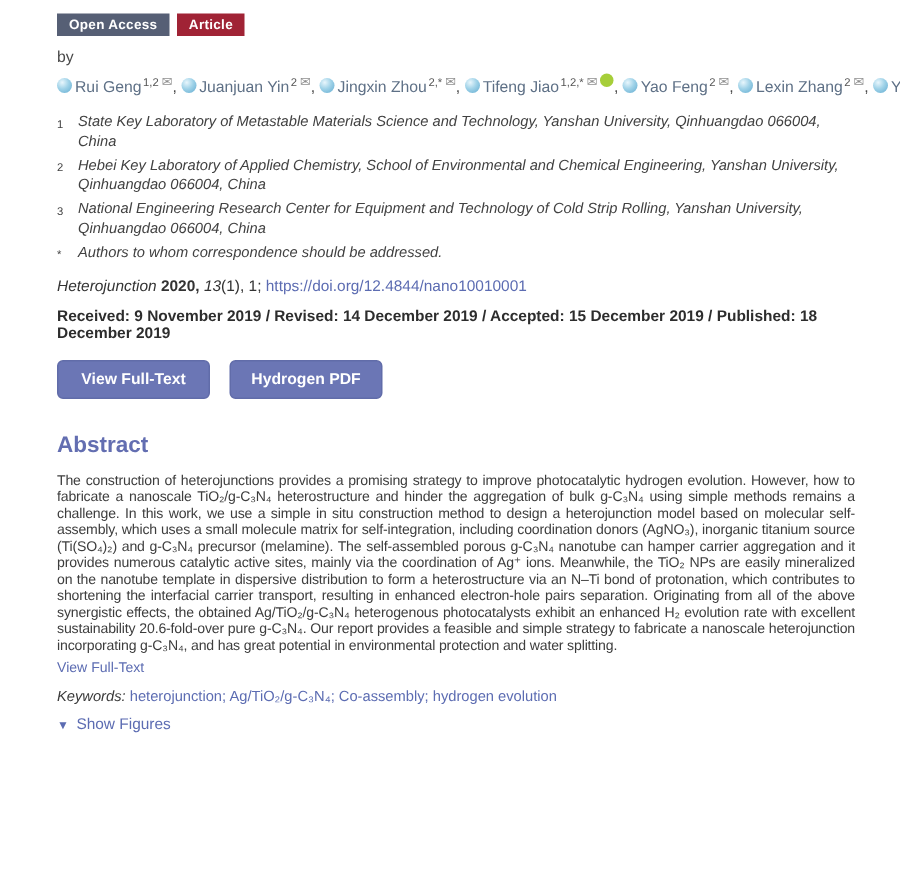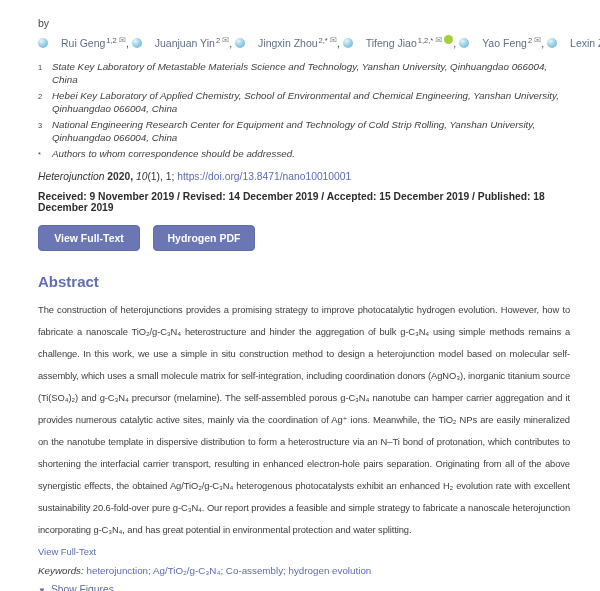--- a/index.html
+++ b/index.html
@@ -15,21 +15,21 @@
   .badge-oa{background:#565f75;}
   .badge-article{background:#a02335;}
 
   
   .title{font-size:18px;line-height:23px;font-weight:bold;color:#1b1b1b;margin:7px 0 0;letter-spacing:-0.1px;}
 
   
   .authors{margin-top:6px;font-size:10.5px;line-height:16px;color:#4a4a4a;}
   .by{color:#4a4a4a;}
   .author{white-space:nowrap;}
-  .author-name{color:#5e7086;text-decoration:none;cursor:pointer;margin-left:11px;}
+  .author-name{color:#5e7086;text-decoration:none;cursor:pointer;}
   .asup{font-size:7.5px;color:#555;margin-left:1px;}
   .sp-icon{display:inline-block;width:10px;height:10px;border-radius:50%;
     background:radial-gradient(circle at 35% 30%,#e8f6fc 0%,#9fd2e8 45%,#62abd0 100%);
     vertical-align:-1px;margin-right:2px;}
   .env-icon{display:inline-block;vertical-align:4px;margin-left:2px;}
   .env-icon::before{content:"\2709";font-size:8.5px;color:#8f8f8f;}
   .orcid-icon{display:inline-block;width:9px;height:9px;border-radius:50%;background:#a6ce39;
     vertical-align:3px;margin-left:2px;}
   .sep{color:#4a4a4a;}
 
@@ -49,40 +49,44 @@
 
   
   .btn-row{margin-top:12px;display:flex;gap:13px;}
   .btn{background:#6b76b5;color:#fff;font-weight:bold;font-size:10.5px;
     font-family:"Liberation Sans","DejaVu Sans",sans-serif;
     border:1px solid #616ca9;border-radius:4px;padding:6px 4px;width:102px;text-align:center;cursor:pointer;}
 
   
   .abstract-section{margin-top:22px;}
   .section-heading{color:#636eb1;font-size:15px;font-weight:bold;margin:0;}
-  .abstract-text{margin-top:9px;font-size:9.4px;line-height:22px;color:#3d3d3d;
+  .abstract-text{margin-top:9px;font-size:9.4px;line-height:11px;color:#3d3d3d;
     text-align:justify;letter-spacing:-0.1px;}
   .vft-link{display:inline-block;margin-top:1px;color:#5c6cb2;font-size:9.4px;line-height:14px;
     text-decoration:none;cursor:pointer;}
 
   
   .keywords{margin-top:6px;font-size:9.8px;color:#333;}
   .kw-label{font-style:italic;color:#3a3a3a;}
   .kw-links{color:#5c6cb2;text-decoration:none;cursor:pointer;}
 
   
   .show-figures{margin-top:8px;color:#5c6cb2;font-size:10.3px;cursor:pointer;}
   .tri-icon{display:inline-block;margin-right:5px;}
   .tri-icon::before{content:"\25BC";font-size:8px;color:#5c6cb2;}
 </style>
 </head>
 <body>
 
 <div class="page">
 
+  <div class="badges">
+    <span class="badge badge-oa">Open Access</span>
+    <span class="badge badge-article">Article</span>
+  </div>
 
 
   <div class="authors">
     <span class="by">by</span>
     <span class="author"><span class="sp-icon"></span><a class="author-name">Rui Geng</a><sup class="asup">1,2</sup><span class="env-icon"></span><span class="sep">, </span></span><span class="author"><span class="sp-icon"></span><a class="author-name">Juanjuan Yin</a><sup class="asup">2</sup><span class="env-icon"></span><span class="sep">, </span></span><span class="author"><span class="sp-icon"></span><a class="author-name">Jingxin Zhou</a><sup class="asup">2,*</sup><span class="env-icon"></span><span class="sep">, </span></span><span class="author"><span class="sp-icon"></span><a class="author-name">Tifeng Jiao</a><sup class="asup">1,2,*</sup><span class="env-icon"></span><span class="orcid-icon"></span><span class="sep">, </span></span><span class="author"><span class="sp-icon"></span><a class="author-name">Yao Feng</a><sup class="asup">2</sup><span class="env-icon"></span><span class="sep">, </span></span><span class="author"><span class="sp-icon"></span><a class="author-name">Lexin Zhang</a><sup class="asup">2</sup><span class="env-icon"></span><span class="sep">, </span></span><span class="author"><span class="sp-icon"></span><a class="author-name">Yan Chen</a></span>
   </div>
 
   <div class="affs">
     <div class="aff">
       <span class="affsup">1</span>
@@ -98,22 +102,22 @@
     </div>
     <div class="aff">
       <span class="affsup">*</span>
       <div class="aff-text">Authors to whom correspondence should be addressed.</div>
     </div>
   </div>
 
   <div class="publine">
     <span class="jname">Heterojunction</span>
     <span class="jyear">2020,</span>
-    <span class="jvol">10</span><span>(1), 1;</span>
-    <a class="doi-link">https://doi.org/13.8471/nano10010001</a>
+    <span class="jvol">13</span><span>(1), 1;</span>
+    <a class="doi-link">https://doi.org/12.4844/nano10010001</a>
   </div>
 
   <div class="dates">Received: 9 November 2019 / Revised: 14 December 2019 / Accepted: 15 December 2019 / Published: 18 December 2019</div>
 
   <div class="btn-row">
     <button class="btn">View Full-Text</button>
     <button class="btn">Hydrogen PDF</button>
   </div>
 
   <div class="abstract-section">

